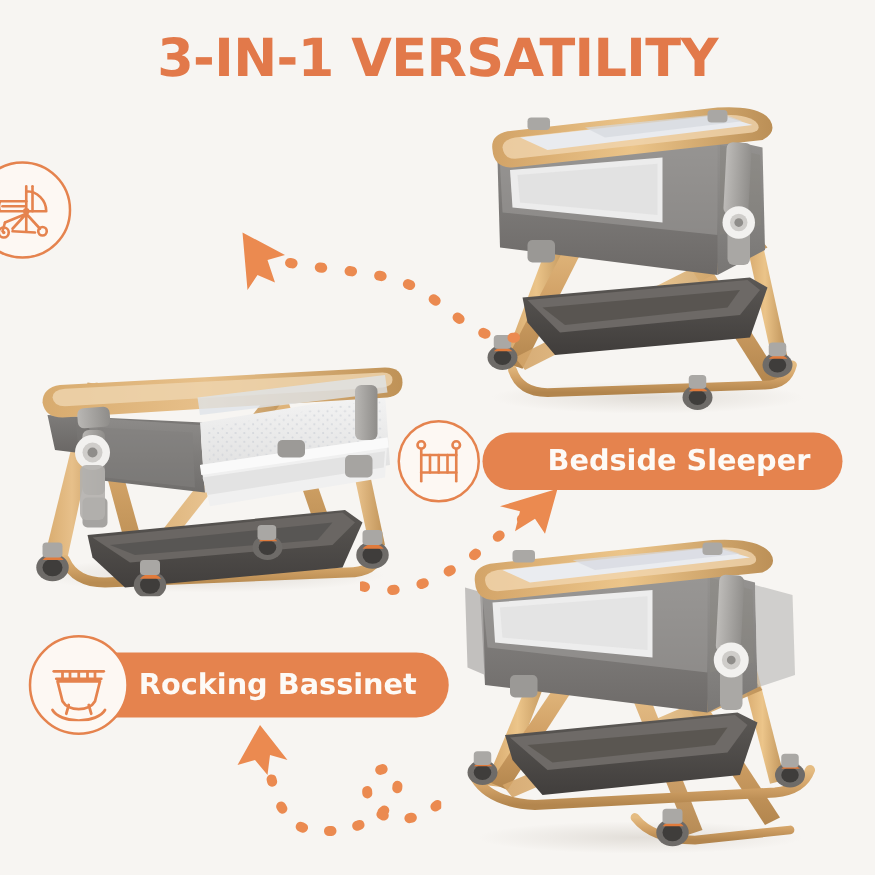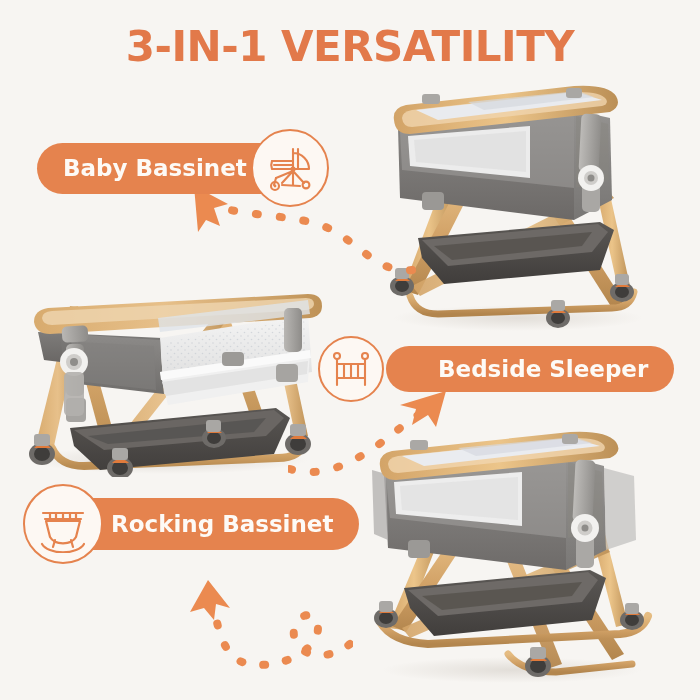--- a/index.html
+++ b/index.html
@@ -48,21 +48,21 @@
   #badge-baby{left:37px;top:129px;}
   #badge-baby .pill{height:51px;padding:0 62px 0 26px;}
   #badge-baby .iconwrap{width:78px;height:78px;margin-left:-58px;position:relative;z-index:3;}
 
   
   #badge-bedside{left:318px;top:336px;gap:44px;}
   #badge-bedside .iconwrap{width:66px;height:66px;position:relative;z-index:3;}
   #badge-bedside .pill{height:46px;padding:0 26px 0 52px;margin-left:-42px;}
 
   
-  #badge-rocking{left:23px;top:484px;}
+  #badge-rocking{left:23px;top:508px;}
   #badge-rocking .iconwrap{width:80px;height:80px;position:relative;z-index:3;}
   #badge-rocking .pill{height:52px;padding:0 26px 0 60px;margin-left:-52px;}
 
   
   .arrow{position:absolute;pointer-events:none;}
   #arrow-1{left:186px;top:182px;}
   #arrow-2{left:288px;top:383px;}
   #arrow-3{left:178px;top:578px;}
 
   
@@ -404,23 +404,20 @@
 
   <div class="arrow" id="arrow-3">
     <svg width="175" height="112" viewBox="0 0 175 112">
       <path d="M172 66 C156 78 140 80 128 74 C112 66 112 44 126 38 C140 32 146 54 132 68
                C118 82 90 92 64 84 C48 78 40 56 36 28" stroke="#eb8a50" stroke-width="8" fill="none" stroke-linecap="round" stroke-dasharray="2 21"></path>
       <path d="M30 2 L52 30 L38 26 L36 42 L26 30 L12 34 Z" fill="#eb8a50"></path>
     </svg>
   </div>
 
   <div class="badge" id="badge-baby">
-    <div class="pill">
-      <span>Baby Bassinet</span>
-    </div>
     <div class="iconwrap">
       <svg width="56" height="56" viewBox="0 0 56 56">
         <g fill="none" stroke="#e5834e" stroke-width="2.1" stroke-linecap="round" stroke-linejoin="round">
           <path d="M31 9 L31 29 L47 29 A16 16 0 0 0 31 13"></path>
           <path d="M36 9 L36 29"></path>
           <path d="M10 21 L31 21"></path>
           <path d="M10 21 A11 11 0 0 0 10 29 L31 29"></path>
           <path d="M12 25 L30 25"></path>
           <circle cx="31" cy="29" r="2.6" fill="#e5834e" stroke="none"></circle>
           <path d="M31 31 L20 43 M31 31 L42 43 M31 31 L31 45 M31 31 L14 38"></path>

